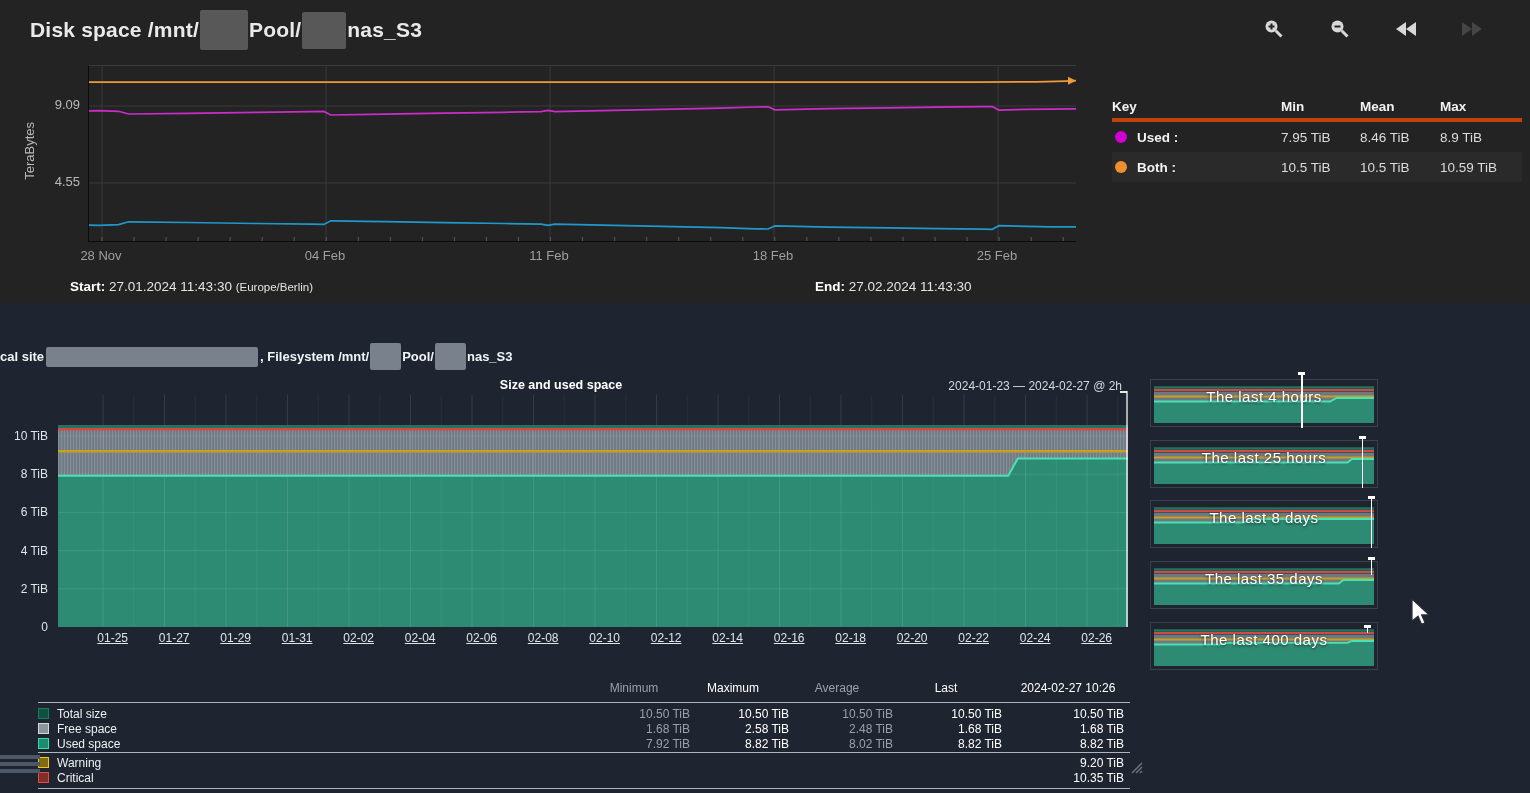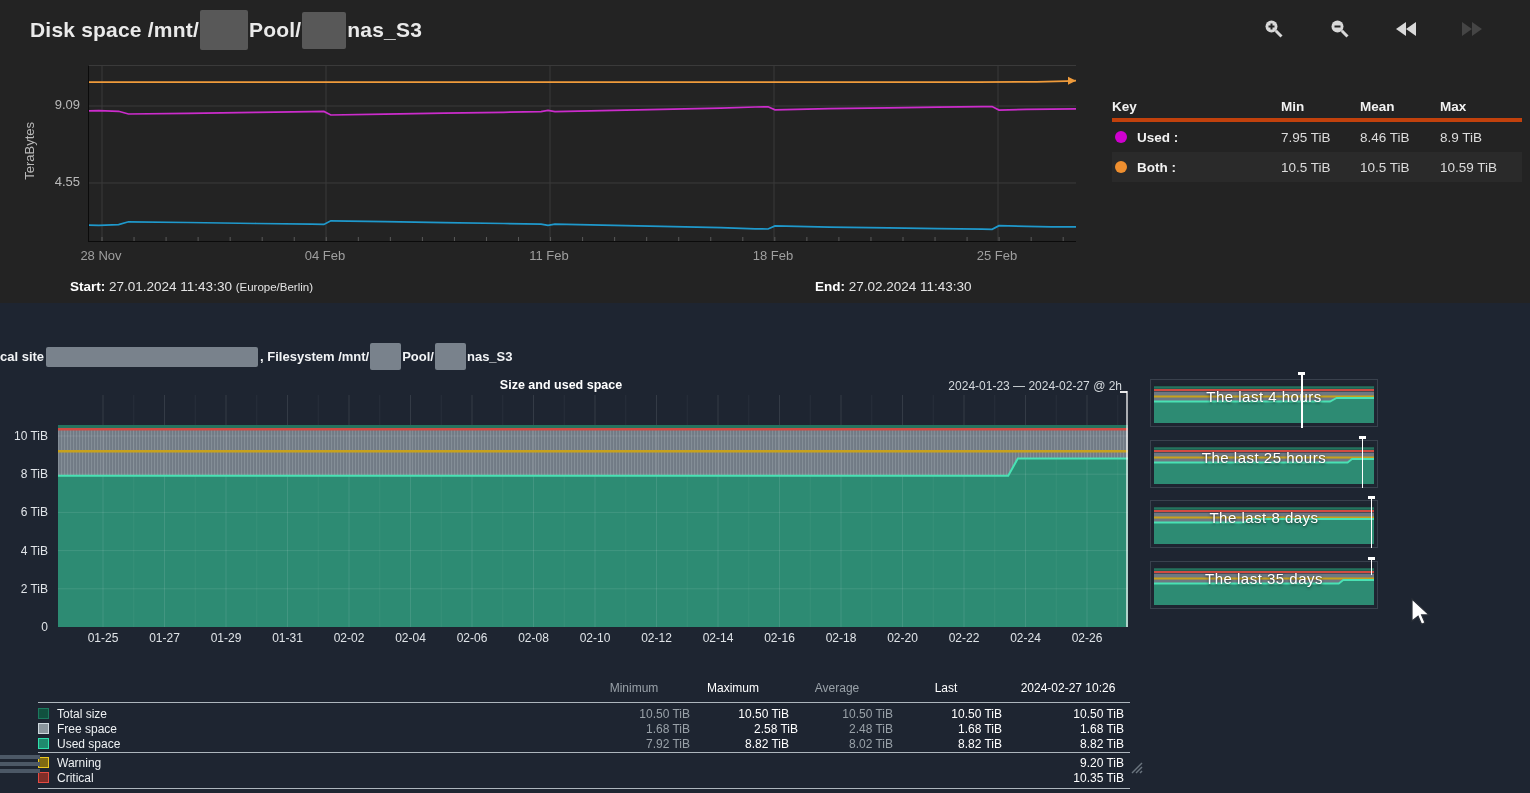--- a/index.html
+++ b/index.html
@@ -39,21 +39,21 @@
          font-size:13px;font-weight:bold;color:#f2f4f6;white-space:nowrap;}
   .redactb{display:inline-block;background:#79828c;border-radius:2px;}
   .rb1{width:212px;height:20px;margin:0 2px;}
   .rb2{width:31px;height:27px;margin:0 1px;}
   .g-title{position:absolute;left:420px;top:75px;width:282px;text-align:center;
            font-size:12.5px;font-weight:bold;color:#fff;}
   .g-period{position:absolute;left:880px;top:76px;width:242px;text-align:right;
             font-size:12px;color:#d5dade;}
   .plot2{position:absolute;left:58px;top:92px;width:1070px;height:232px;cursor:crosshair;}
   .ytick2{position:absolute;font-size:12px;color:#e0e4e8;width:44px;text-align:right;left:4px;}
-  .xtick2{position:absolute;font-size:12px;color:#e0e4e8;width:50px;text-align:center;top:328px;}
+  .xtick2{position:absolute;font-size:12px;color:#e0e4e8;width:50px;text-align:right;top:328px;text-decoration:underline;}
   
   .thdr,.tval{position:absolute;width:112px;text-align:right;font-size:12px;height:13px;}
   .thdr{font-weight:normal;text-align:center;}
   .gray{color:#99a1a8;} .white{color:#ffffff;}
   .tline{position:absolute;left:38px;width:1092px;height:1px;background:#aeb6bd;}
   .trlabel{position:absolute;font-size:12px;color:#eef1f3;}
   .sw{position:absolute;width:11px;height:11px;box-sizing:border-box;}
   .sw-total{background:#11513f;border:1px solid #1c7a5f;}
   .sw-free{background:#8a959c;border:1px solid #cfd8de;}
   .sw-used{background:#1f8a6e;border:1px solid #2fe0ad;}
@@ -325,21 +325,21 @@
       <div class="trlabel" style="left:57px;top:404px;">Total size</div>
       <div class="tval gray" style="left:578px;top:404px;">10.50 TiB</div>
       <div class="tval white" style="left:677px;top:404px;">10.50 TiB</div>
       <div class="tval gray" style="left:781px;top:404px;">10.50 TiB</div>
       <div class="tval white" style="left:890px;top:404px;">10.50 TiB</div>
       <div class="tval white" style="left:1012px;top:404px;">10.50 TiB</div>
 
       <div class="sw sw-free" style="left:38px;top:420px;"></div>
       <div class="trlabel" style="left:57px;top:419px;">Free space</div>
       <div class="tval gray" style="left:578px;top:419px;">1.68 TiB</div>
-      <div class="tval white" style="left:642px;top:419px;padding-left:44px;">2.58 TiB</div>
+      <div class="tval white" style="left:677px;top:419px;">2.58 TiB</div>
       <div class="tval gray" style="left:781px;top:419px;">2.48 TiB</div>
       <div class="tval white" style="left:890px;top:419px;">1.68 TiB</div>
       <div class="tval white" style="left:1012px;top:419px;">1.68 TiB</div>
 
       <div class="sw sw-used" style="left:38px;top:435px;"></div>
       <div class="trlabel" style="left:57px;top:434px;">Used space</div>
       <div class="tval gray" style="left:578px;top:434px;">7.92 TiB</div>
       <div class="tval white" style="left:677px;top:434px;">8.82 TiB</div>
       <div class="tval gray" style="left:781px;top:434px;">8.02 TiB</div>
       <div class="tval white" style="left:890px;top:434px;">8.82 TiB</div>
@@ -421,20 +421,34 @@
           <polygon points="0,8.5 220,8.5 220.0,15.0 189.2,15.0 184.8,18.5 0.0,18.5" fill="#78828c" opacity="0.9"></polygon>
           <line x1="0" y1="4.5" x2="220" y2="4.5" stroke="#25735e" stroke-width="2.4"></line>
           <line x1="0" y1="7" x2="220" y2="7" stroke="#d14b42" stroke-width="2.2"></line>
           <line x1="0" y1="13.5" x2="220" y2="13.5" stroke="#c7a11d" stroke-width="2.2"></line>
           <polyline points="0.0,18.5 184.8,18.5 189.2,15.0 220.0,15.0" fill="none" stroke="#49e2b4" stroke-width="1.8"></polyline>
         </svg>
       <span class="tlabel">The last 35 days</span>
     <div class="mk-cap" style="left: 216.92px; top: -5px; width: 7px; height: 3px;"></div>
         <div class="mk-line" style="left: 219.92px; top: -5px; width: 1.5px; height: 18px;"></div>
       </div>
+    <div class="tbtn" style="top:319px;">
+      <svg class="mini" width="220" height="40" viewBox="0 0 220 40">
+          <rect x="0" y="0" width="220" height="40" fill="#1d242e"></rect>
+          <polygon points="0.0,18.5 66.0,18.5 72.6,16.8 193.6,16.8 198.0,15.0 220.0,15.0 220,40 0,40" fill="#2d8b73"></polygon>
+          <polygon points="0,8.5 220,8.5 220.0,15.0 198.0,15.0 193.6,16.8 72.6,16.8 66.0,18.5 0.0,18.5" fill="#78828c" opacity="0.9"></polygon>
+          <line x1="0" y1="4.5" x2="220" y2="4.5" stroke="#25735e" stroke-width="2.4"></line>
+          <line x1="0" y1="7" x2="220" y2="7" stroke="#d14b42" stroke-width="2.2"></line>
+          <line x1="0" y1="13.5" x2="220" y2="13.5" stroke="#c7a11d" stroke-width="2.2"></line>
+          <polyline points="0.0,18.5 66.0,18.5 72.6,16.8 193.6,16.8 198.0,15.0 220.0,15.0" fill="none" stroke="#49e2b4" stroke-width="1.8"></polyline>
+        </svg>
+      <span class="tlabel">The last 400 days</span>
+    <div class="mk-cap" style="left: 212.96px; top: 2px; width: 7px; height: 3px;"></div>
+        <div class="mk-line" style="left: 215.96px; top: 2px; width: 1.5px; height: 8px;"></div>
+      </div>
   </section>
 
   <div class="cursor">
     <svg width="24" height="30" viewBox="0 0 24 30">
       <polygon points="2,1 2,23 8.1,18.3 11.5,26.3 15,24.8 11.6,16.9 19,16.9" fill="#ffffff" stroke="#2a2f38" stroke-width="1.2"></polygon>
     </svg>
   </div>
 </div>
 
 </body></html>

